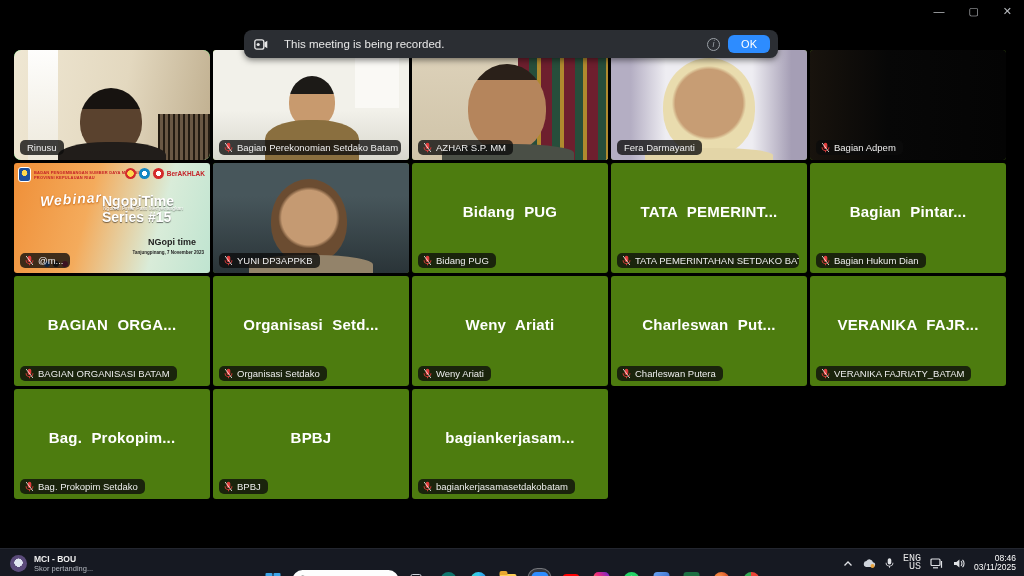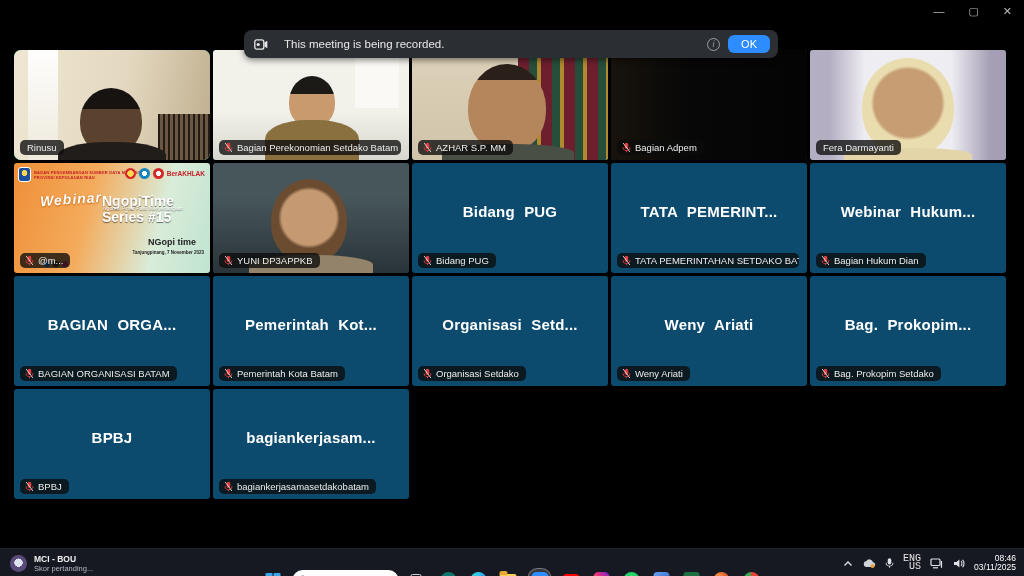--- a/index.html
+++ b/index.html
@@ -17,21 +17,21 @@
   .notif-text { color:#e8e8e8; font-size:11.5px;margin-left:8px; }
   .notif .spacer { flex:1; }
   .info-ic { width:13px; height:13px; border:1px solid #9aa0a6; border-radius:50%; color:#9aa0a6;
              font-size:9px; display:flex; align-items:center; justify-content:center; font-style:italic; }
   .ok-btn { background:#2d8cff; color:#fff; font-size:11px; font-weight:normal; border:none;
             border-radius:6px; padding:3px 13px; cursor:pointer; }
 
   
   .grid { position:absolute; left:14px; top:50px; width:992px; display:grid;
           grid-template-columns:repeat(5,1fr); gap:3px; }
-  .tile { position:relative; height:110px; background:#0c4a6e; border-radius:3px; overflow:hidden; }
+  .tile { position:relative; height:110px; background:#4d7c0f; border-radius:3px; overflow:hidden; }
   .tile.active { box-shadow:inset 0 0 0 2px #2bd96f; border-radius:7px; }
   .center-name { position:absolute; inset:0 0 14px 0; display:flex; align-items:center; justify-content:center;
                  color:#fff; font-weight:bold; font-size:15px; letter-spacing:.2px; word-spacing:5px; text-align:center; }
   .pill { position:absolute; left:6px; bottom:5px; display:flex; align-items:center; gap:4px;
           background:rgba(12,12,12,.78); border-radius:5px; padding:2px 7px 2px 5px;
           color:#ededed; font-size:9.5px; white-space:nowrap; max-width:93%; overflow:hidden; }
   .mic-ic { width:9px; height:11px; flex:none; }
   .unmuted .pill { padding-left:7px; }
 
   
@@ -218,39 +218,39 @@
       <div class="pill">
         <svg class="mic-ic" viewBox="0 0 12 14">
             <path fill="#e23d3d" d="M6 9a2.4 2.4 0 0 0 2.4-2.4V3A2.4 2.4 0 0 0 3.6 3v3.6A2.4 2.4 0 0 0 6 9z"></path>
             <path fill="#e23d3d" d="M10 6.6A4 4 0 0 1 2 6.6H.8a5.2 5.2 0 0 0 4.6 5v1.8h1.2v-1.8a5.2 5.2 0 0 0 4.6-5z"></path>
             <line x1="1.5" y1="1" x2="10.5" y2="13" stroke="#fff" stroke-width="1"></line>
           </svg>
         <span>AZHAR S.P. MM</span>
       </div>
     </div>
 
-    <div class="tile av s3">
-      <div class="scene"></div>
-      <div class="pill">
-        <svg class="mic-ic" viewBox="0 0 12 14">
-            <path fill="#e23d3d" d="M6 9a2.4 2.4 0 0 0 2.4-2.4V3A2.4 2.4 0 0 0 3.6 3v3.6A2.4 2.4 0 0 0 6 9z"></path>
-            <path fill="#e23d3d" d="M10 6.6A4 4 0 0 1 2 6.6H.8a5.2 5.2 0 0 0 4.6 5v1.8h1.2v-1.8a5.2 5.2 0 0 0 4.6-5z"></path>
-            <line x1="1.5" y1="1" x2="10.5" y2="13" stroke="#fff" stroke-width="1"></line>
-          </svg>
-        <span>Bagian Adpem</span>
-      </div>
-    </div>
-
     <div class="tile av s4 unmuted">
       <div class="scene"></div>
       <div class="head"></div>
       <div class="torso"></div>
       <div class="pill">
 
         <span>Fera Darmayanti</span>
+      </div>
+    </div>
+
+    <div class="tile av s3">
+      <div class="scene"></div>
+      <div class="pill">
+        <svg class="mic-ic" viewBox="0 0 12 14">
+            <path fill="#e23d3d" d="M6 9a2.4 2.4 0 0 0 2.4-2.4V3A2.4 2.4 0 0 0 3.6 3v3.6A2.4 2.4 0 0 0 6 9z"></path>
+            <path fill="#e23d3d" d="M10 6.6A4 4 0 0 1 2 6.6H.8a5.2 5.2 0 0 0 4.6 5v1.8h1.2v-1.8a5.2 5.2 0 0 0 4.6-5z"></path>
+            <line x1="1.5" y1="1" x2="10.5" y2="13" stroke="#fff" stroke-width="1"></line>
+          </svg>
+        <span>Bagian Adpem</span>
       </div>
     </div>
 
     <div class="tile s5">
       <div class="bn-org">
         <span class="bn-crest"></span>
         <span class="bn-orgtext">
           <span>BADAN PENGEMBANGAN SUMBER DAYA MANUSIA</span><br>
           <span>PROVINSI KEPULAUAN RIAU</span>
         </span>
@@ -313,21 +313,21 @@
         <svg class="mic-ic" viewBox="0 0 12 14">
             <path fill="#e23d3d" d="M6 9a2.4 2.4 0 0 0 2.4-2.4V3A2.4 2.4 0 0 0 3.6 3v3.6A2.4 2.4 0 0 0 6 9z"></path>
             <path fill="#e23d3d" d="M10 6.6A4 4 0 0 1 2 6.6H.8a5.2 5.2 0 0 0 4.6 5v1.8h1.2v-1.8a5.2 5.2 0 0 0 4.6-5z"></path>
             <line x1="1.5" y1="1" x2="10.5" y2="13" stroke="#fff" stroke-width="1"></line>
           </svg>
         <span>TATA PEMERINTAHAN SETDAKO BATAM</span>
       </div>
     </div>
 
     <div class="tile">
-      <div class="center-name">Webinar Hukum...</div>
+      <div class="center-name">Bagian Pintar...</div>
       <div class="pill">
         <svg class="mic-ic" viewBox="0 0 12 14">
             <path fill="#e23d3d" d="M6 9a2.4 2.4 0 0 0 2.4-2.4V3A2.4 2.4 0 0 0 3.6 3v3.6A2.4 2.4 0 0 0 6 9z"></path>
             <path fill="#e23d3d" d="M10 6.6A4 4 0 0 1 2 6.6H.8a5.2 5.2 0 0 0 4.6 5v1.8h1.2v-1.8a5.2 5.2 0 0 0 4.6-5z"></path>
             <line x1="1.5" y1="1" x2="10.5" y2="13" stroke="#fff" stroke-width="1"></line>
           </svg>
         <span>Bagian Hukum Dian</span>
       </div>
     </div>
 
@@ -336,31 +336,20 @@
       <div class="pill">
         <svg class="mic-ic" viewBox="0 0 12 14">
             <path fill="#e23d3d" d="M6 9a2.4 2.4 0 0 0 2.4-2.4V3A2.4 2.4 0 0 0 3.6 3v3.6A2.4 2.4 0 0 0 6 9z"></path>
             <path fill="#e23d3d" d="M10 6.6A4 4 0 0 1 2 6.6H.8a5.2 5.2 0 0 0 4.6 5v1.8h1.2v-1.8a5.2 5.2 0 0 0 4.6-5z"></path>
             <line x1="1.5" y1="1" x2="10.5" y2="13" stroke="#fff" stroke-width="1"></line>
           </svg>
         <span>BAGIAN ORGANISASI BATAM</span>
       </div>
     </div>
 
-    <div class="tile">
-      <div class="center-name">Pemerintah Kot...</div>
-      <div class="pill">
-        <svg class="mic-ic" viewBox="0 0 12 14">
-            <path fill="#e23d3d" d="M6 9a2.4 2.4 0 0 0 2.4-2.4V3A2.4 2.4 0 0 0 3.6 3v3.6A2.4 2.4 0 0 0 6 9z"></path>
-            <path fill="#e23d3d" d="M10 6.6A4 4 0 0 1 2 6.6H.8a5.2 5.2 0 0 0 4.6 5v1.8h1.2v-1.8a5.2 5.2 0 0 0 4.6-5z"></path>
-            <line x1="1.5" y1="1" x2="10.5" y2="13" stroke="#fff" stroke-width="1"></line>
-          </svg>
-        <span>Pemerintah Kota Batam</span>
-      </div>
-    </div>
 
     <div class="tile">
       <div class="center-name">Organisasi Setd...</div>
       <div class="pill">
         <svg class="mic-ic" viewBox="0 0 12 14">
             <path fill="#e23d3d" d="M6 9a2.4 2.4 0 0 0 2.4-2.4V3A2.4 2.4 0 0 0 3.6 3v3.6A2.4 2.4 0 0 0 6 9z"></path>
             <path fill="#e23d3d" d="M10 6.6A4 4 0 0 1 2 6.6H.8a5.2 5.2 0 0 0 4.6 5v1.8h1.2v-1.8a5.2 5.2 0 0 0 4.6-5z"></path>
             <line x1="1.5" y1="1" x2="10.5" y2="13" stroke="#fff" stroke-width="1"></line>
           </svg>
         <span>Organisasi Setdako</span>
@@ -372,21 +361,43 @@
       <div class="pill">
         <svg class="mic-ic" viewBox="0 0 12 14">
             <path fill="#e23d3d" d="M6 9a2.4 2.4 0 0 0 2.4-2.4V3A2.4 2.4 0 0 0 3.6 3v3.6A2.4 2.4 0 0 0 6 9z"></path>
             <path fill="#e23d3d" d="M10 6.6A4 4 0 0 1 2 6.6H.8a5.2 5.2 0 0 0 4.6 5v1.8h1.2v-1.8a5.2 5.2 0 0 0 4.6-5z"></path>
             <line x1="1.5" y1="1" x2="10.5" y2="13" stroke="#fff" stroke-width="1"></line>
           </svg>
         <span>Weny Ariati</span>
       </div>
     </div>
 
-
+    <div class="tile">
+      <div class="center-name">Charleswan Put...</div>
+      <div class="pill">
+        <svg class="mic-ic" viewBox="0 0 12 14">
+            <path fill="#e23d3d" d="M6 9a2.4 2.4 0 0 0 2.4-2.4V3A2.4 2.4 0 0 0 3.6 3v3.6A2.4 2.4 0 0 0 6 9z"></path>
+            <path fill="#e23d3d" d="M10 6.6A4 4 0 0 1 2 6.6H.8a5.2 5.2 0 0 0 4.6 5v1.8h1.2v-1.8a5.2 5.2 0 0 0 4.6-5z"></path>
+            <line x1="1.5" y1="1" x2="10.5" y2="13" stroke="#fff" stroke-width="1"></line>
+          </svg>
+        <span>Charleswan Putera</span>
+      </div>
+    </div>
+
+    <div class="tile">
+      <div class="center-name">VERANIKA FAJR...</div>
+      <div class="pill">
+        <svg class="mic-ic" viewBox="0 0 12 14">
+            <path fill="#e23d3d" d="M6 9a2.4 2.4 0 0 0 2.4-2.4V3A2.4 2.4 0 0 0 3.6 3v3.6A2.4 2.4 0 0 0 6 9z"></path>
+            <path fill="#e23d3d" d="M10 6.6A4 4 0 0 1 2 6.6H.8a5.2 5.2 0 0 0 4.6 5v1.8h1.2v-1.8a5.2 5.2 0 0 0 4.6-5z"></path>
+            <line x1="1.5" y1="1" x2="10.5" y2="13" stroke="#fff" stroke-width="1"></line>
+          </svg>
+        <span>VERANIKA FAJRIATY_BATAM</span>
+      </div>
+    </div>
 
     <div class="tile">
       <div class="center-name">Bag. Prokopim...</div>
       <div class="pill">
         <svg class="mic-ic" viewBox="0 0 12 14">
             <path fill="#e23d3d" d="M6 9a2.4 2.4 0 0 0 2.4-2.4V3A2.4 2.4 0 0 0 3.6 3v3.6A2.4 2.4 0 0 0 6 9z"></path>
             <path fill="#e23d3d" d="M10 6.6A4 4 0 0 1 2 6.6H.8a5.2 5.2 0 0 0 4.6 5v1.8h1.2v-1.8a5.2 5.2 0 0 0 4.6-5z"></path>
             <line x1="1.5" y1="1" x2="10.5" y2="13" stroke="#fff" stroke-width="1"></line>
           </svg>
         <span>Bag. Prokopim Setdako</span>

